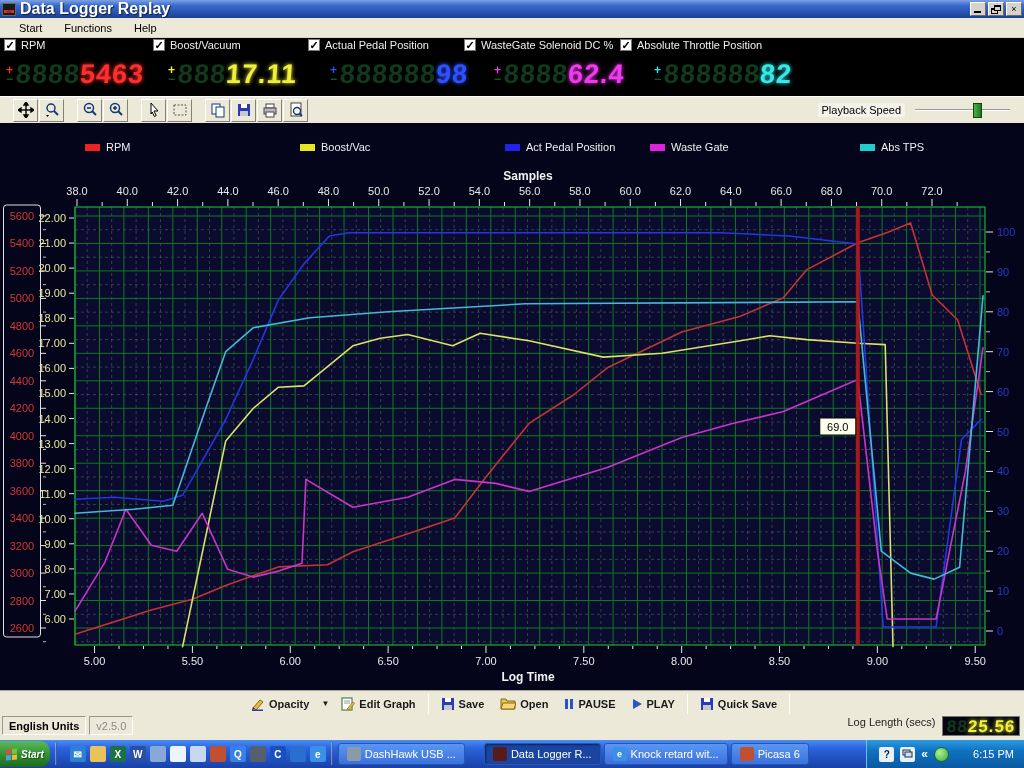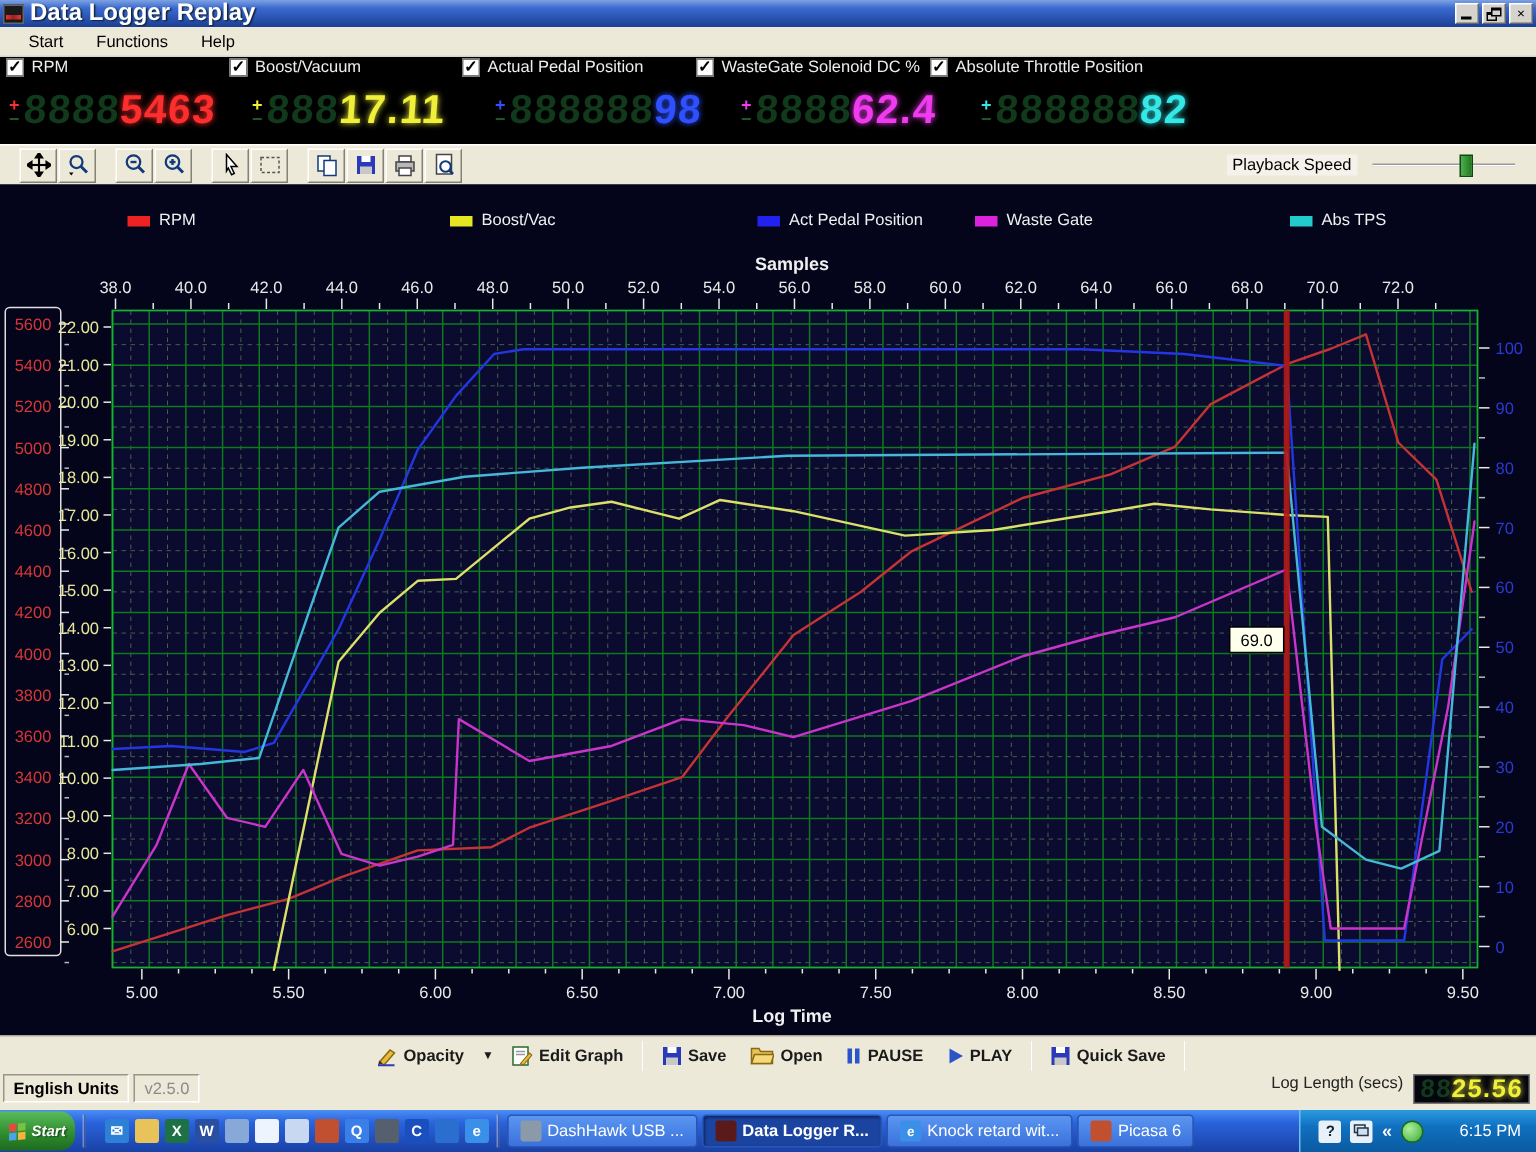--- a/index.html
+++ b/index.html
@@ -92,21 +92,21 @@
     color:#fff; font-weight:bold; font-style:italic; font-size:10px; text-shadow:1px 1px 1px #1a4a1a; }
   .flag { display:grid; grid-template-columns:5px 5px; grid-template-rows:5px 5px; gap:1px; transform:skewY(-6deg); }
   .flag i { display:block; } .f-r{background:#e34b3c;} .f-g{background:#7ac143;} .f-b{background:#4aa3e8;} .f-y{background:#f3b53a;}
   .ql { display:flex; align-items:center; gap:4px; margin-left:8px; }
   .ql-icon { width:16px; height:16px; border-radius:2px; display:flex; align-items:center; justify-content:center;
     color:#fff; font-size:10px; font-weight:bold; }
   .tsep { width:2px; height:22px; margin:0 5px; background:rgba(255,255,255,.35); border-right:1px solid rgba(0,0,50,.4); }
   .taskbtn { height:22px; margin-right:3px; display:flex; align-items:center; gap:4px; padding:0 8px;
     background:linear-gradient(to bottom,#5a96f2,#3a71db); border-radius:3px; border:1px solid #2a55b0;
     color:#fff; font-size:11px; max-width:130px; white-space:nowrap; overflow:hidden; }
-  .taskbtn.active { background:#1b44a0; box-shadow:inset 1px 1px 2px #0a2560; font-weight:bold; }
+  .taskbtn.active { background:#1b44a0; box-shadow:inset 1px 1px 2px #0a2560; font-weight:normal;margin-left:16px; }
   .task-ico { width:14px; height:14px; border-radius:2px; flex:none; display:flex; align-items:center;
     justify-content:center; font-size:9px; font-weight:bold; color:#fff; }
   .tray { margin-left:auto; height:28px; display:flex; align-items:center; gap:6px; padding:0 10px 0 12px;
     background:linear-gradient(to bottom,#2a9ae0,#1070c0 40%,#0a5aa0); border-left:1px solid #6ac0f0; color:#fff; }
   .tray-ico { width:15px; height:15px; background:#e8f0fa; color:#123; border-radius:2px; font-size:10px;
     font-weight:bold; display:flex; align-items:center; justify-content:center; }
   .tray-clockico { width:15px; height:15px; border-radius:50%; background:radial-gradient(circle at 35% 35%,#aef09a,#3aa83a); border:1px solid #1a6a1a; }
   .tray-time { font-size:11px;margin-left:18px; }
   .chevron { font-size:12px; font-weight:bold; }
 </style>

